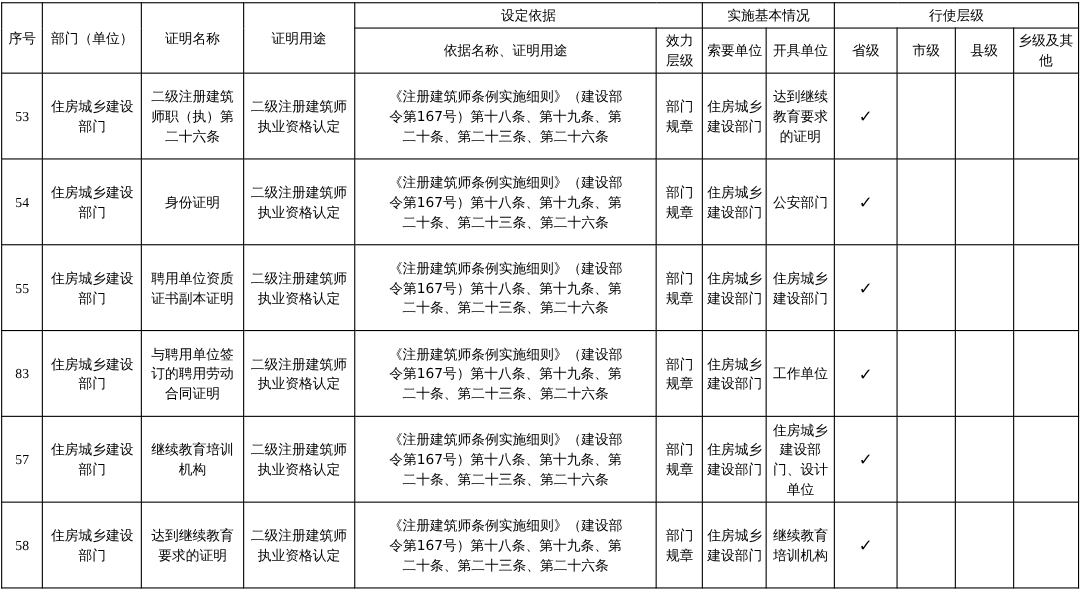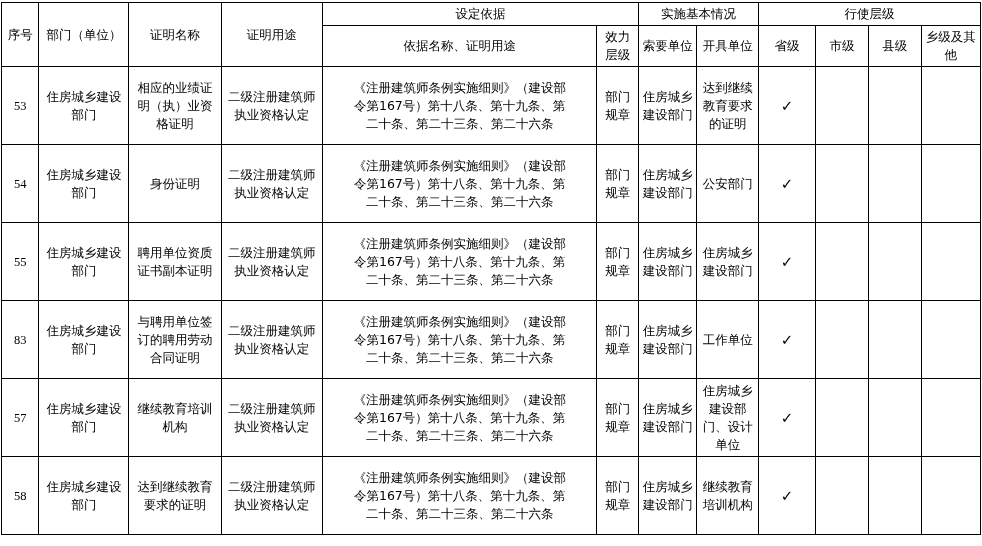--- a/index.html
+++ b/index.html
@@ -121,21 +121,21 @@
         <th>省级</th>
         <th>市级</th>
         <th>县级</th>
         <th>乡级及其他</th>
       </tr>
     </thead>
     <tbody id="tbody">
         <tr class="row-h">
           <td class="c-seq">53</td>
           <td class="c-dept">住房城乡建设部门</td>
-          <td class="c-name">相应的业绩证明（执）业资格证明</td>
+          <td class="c-name">二级注册建筑师职（执）第二十六条</td>
           <td class="c-use">二级注册建筑师执业资格认定</td>
           <td class="c-basis">
             <span class="basis-line">《注册建筑师条例实施细则》（建设部</span>
             <span class="basis-line">令第167号）第十八条、第十九条、第</span>
             <span class="basis-line">二十条、第二十三条、第二十六条</span>
           </td>
           <td class="c-level">部门规章</td>
           <td class="c-need">住房城乡建设部门</td>
           <td class="c-issue">达到继续教育要求的证明</td>
           <td class="c-mark"><span class="check">✓</span></td>

